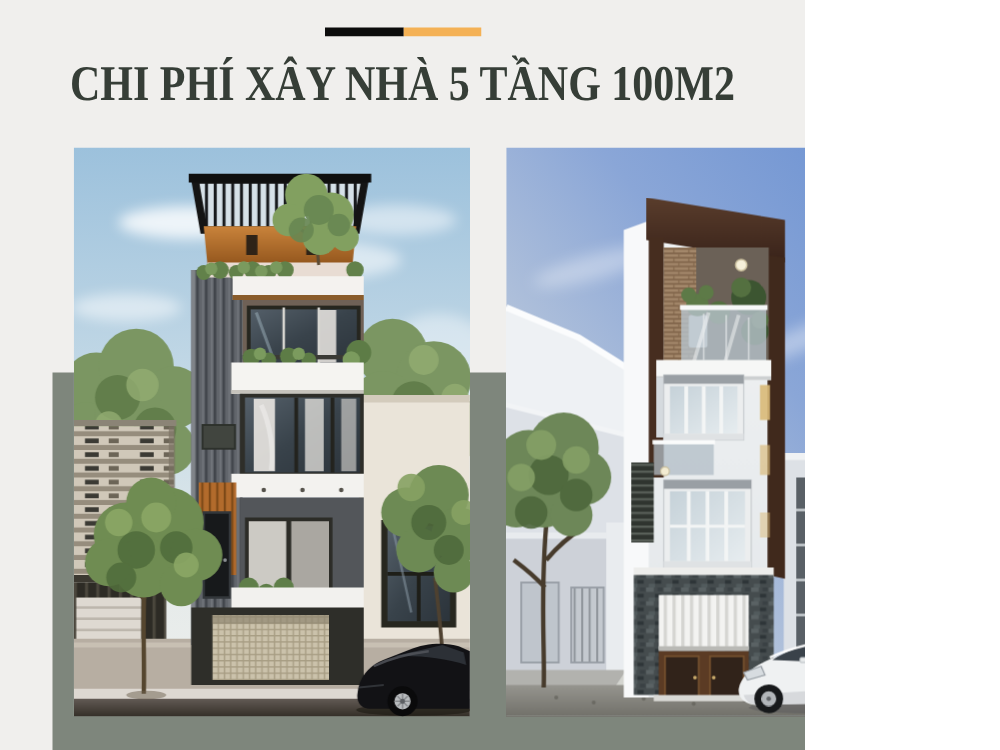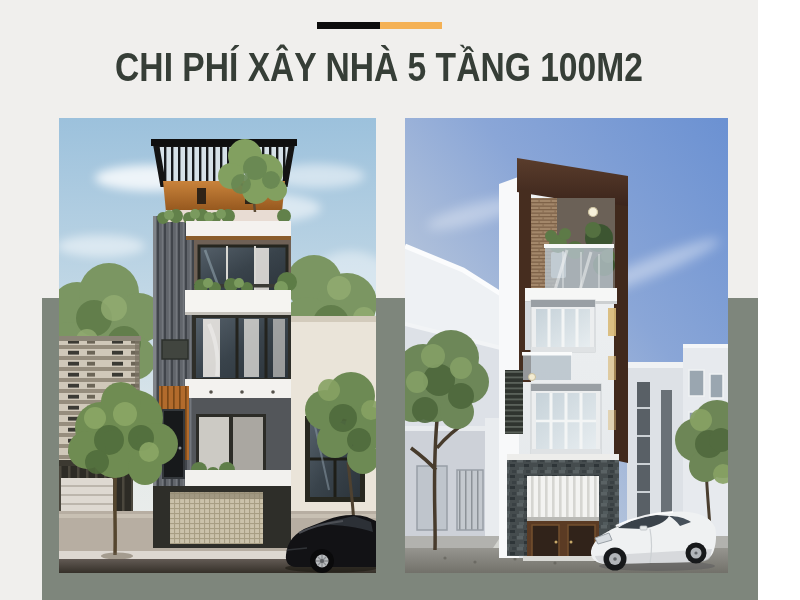--- a/index.html
+++ b/index.html
@@ -1,17 +1,17 @@
 <!DOCTYPE html>
 <html style="--bg: #f0efed; --band: #7e867c; --title-color: #363e37; --bar-black: #0c0c0c; --bar-orange: #f4b155;"><head>
 <meta charset="utf-8">
 <style>
   html,body{margin:0;padding:0}
-  .page{position:relative;width:758px;height:600px;background:var(--bg,#f0efed);overflow:hidden;
-        font-family:Liberation Sans, sans-serif}
+  .page{position:relative;width:644px;height:600px;background:var(--bg,#f0efed);overflow:hidden;
+        font-family:Liberation Serif, serif}
   .bars{position:absolute;top:22px;left:0;width:100%;display:flex;justify-content:center}
   .bar{height:7px}
   .bar-black{width:63px;background:var(--bar-black,#0c0c0c)}
   .bar-orange{width:62px;background:var(--bar-orange,#f4b155)}
   .title{position:absolute;top:46px;left:0;width:100%;text-align:center;font-weight:bold;
          font-size:40px;line-height:1.05;color:var(--title-color,#363e37);
          transform:scaleX(.84);transform-origin:center;white-space:nowrap;margin:0}
   .band{position:absolute;left:42px;top:298px;width:716px;height:302px;background:var(--band,#7e867c)}
   .photo{position:absolute;top:118px}
   .photo-left{left:59px;width:317px;height:455px}

